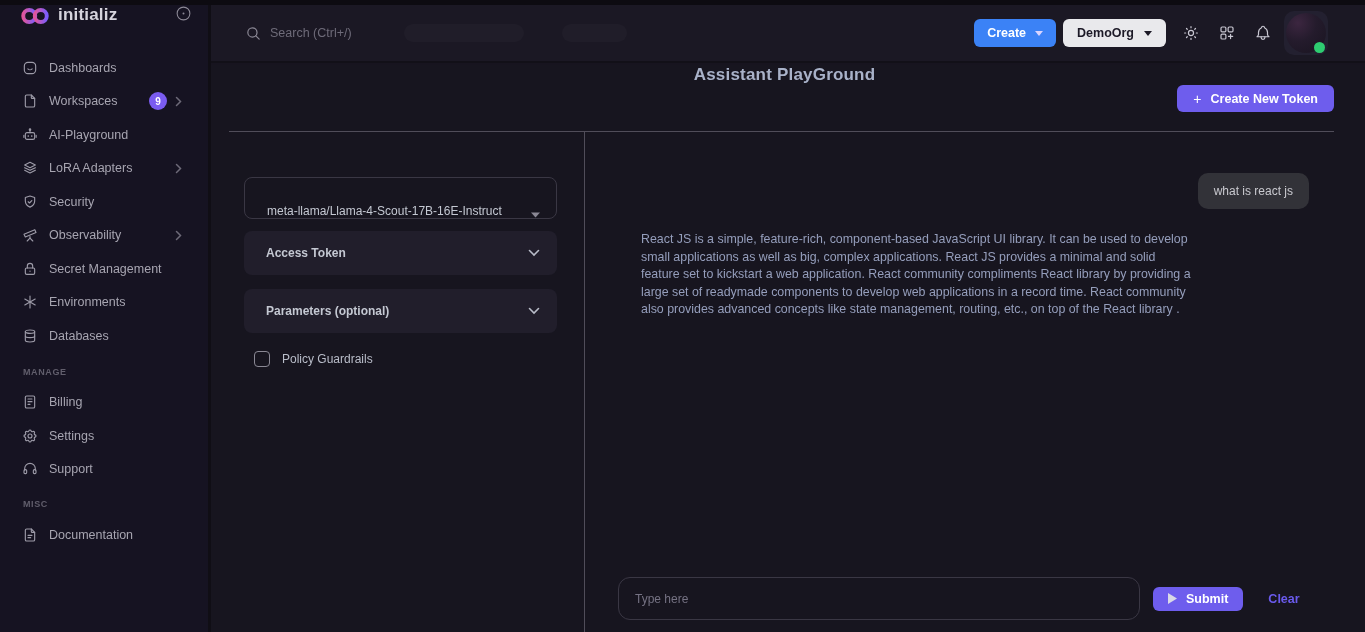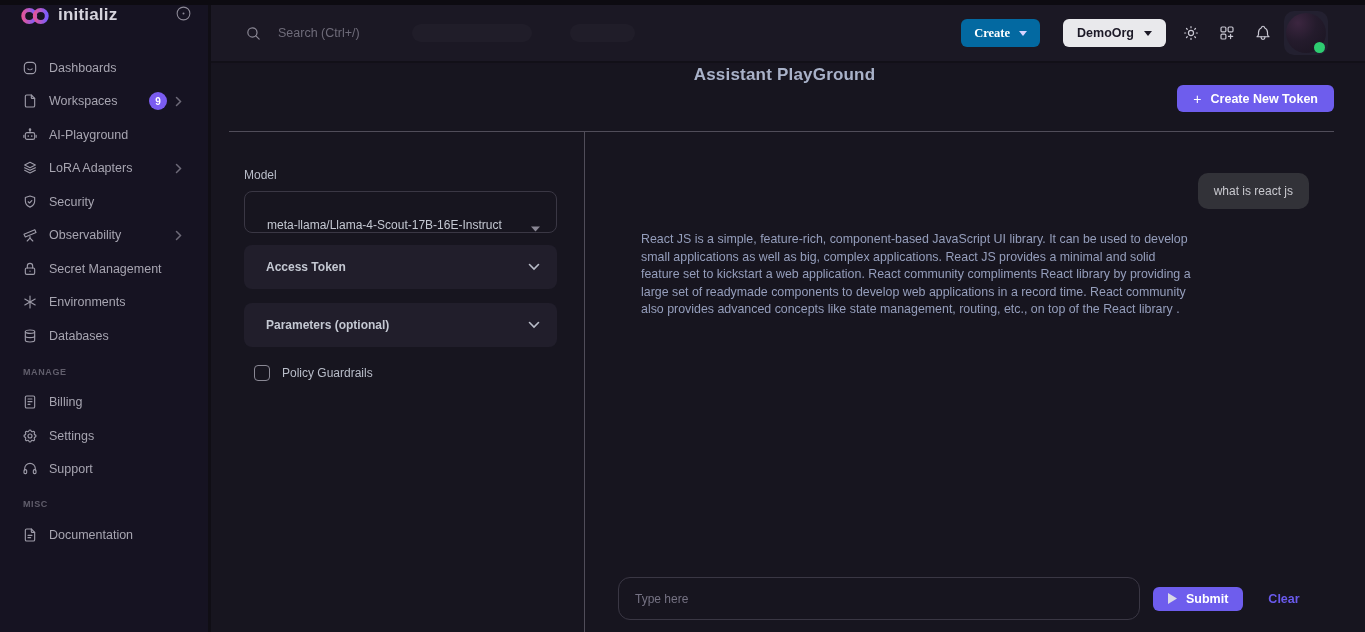--- a/index.html
+++ b/index.html
@@ -24,30 +24,30 @@
   .badge + .side-chevron { margin-left:8px; }
   .section-label { font-size:9px; font-weight:bold; letter-spacing:.6px; color:#615e6c; padding-left:23px; height:12px; }
   .sec-manage { margin-top:14px; margin-bottom:7px; }
   .sec-misc { margin-top:13px; margin-bottom:7px; }
 
   
   .topbar { position:absolute; left:211px; top:5px; width:1154px; height:58px; background:#1b1824;
     display:flex; align-items:center; padding:0 37px 0 34px; border-bottom:2px solid #121018; }
   .search-wrap { display:flex; align-items:center; color:#8a8794; }
   .search-input { background:transparent; border:none; outline:none; color:#f9a8d4; font-size:12.5px;
-    margin-left:16px; width:130px; font-family:inherit; }
+    margin-left:8px; width:130px; font-family:inherit; }
   .search-input::placeholder { color:#6e6b79; }
   .skeleton-pill { height:18px; border-radius:9px; background:rgba(255,255,255,.022); }
   .pill-1 { width:120px; margin-left:4px; }
   .pill-2 { width:65px; margin-left:38px; }
   .topbar-right { margin-left:auto; display:flex; align-items:center; }
-  .btn-create { height:28px; padding:0 13px; border:none; border-radius:6px; background:#0369a1; color:#fff;
-    font-size:12.5px; font-weight:bold; display:flex; align-items:center; gap:9px; cursor:pointer; font-family:Liberation Serif, serif; }
+  .btn-create { height:28px; padding:0 13px; border:none; border-radius:6px; background:#3b82f6; color:#fff;
+    font-size:12.5px; font-weight:bold; display:flex; align-items:center; gap:9px; cursor:pointer; font-family:Liberation Sans, sans-serif; }
   .btn-org { height:28px; padding:0 14px; border:none; border-radius:6px; background:#e9e9ec; color:#1c1926;
-    font-size:12.5px; font-weight:bold; display:flex; align-items:center; gap:10px; margin-left:23px; cursor:pointer; font-family:inherit; }
+    font-size:12.5px; font-weight:bold; display:flex; align-items:center; gap:10px; margin-left:7px; cursor:pointer; font-family:inherit; }
   .tb-icon { color:#c9c7d2; display:flex; cursor:pointer; }
   .i-sun { margin-left:16px; } .i-apps { margin-left:18px; } .i-bell { margin-left:18px; }
   .avatar-wrap { position:relative; margin-left:12px; width:44px; height:44px; border-radius:10px; background:#232030;
     display:flex; align-items:center; justify-content:center; cursor:pointer; }
   .avatar { width:40px; height:40px; border-radius:50%;
     background:radial-gradient(circle at 30% 25%, #3c2640 0%, #241b2c 45%, #191420 100%); }
   .status-dot { position:absolute; right:3px; bottom:2px; width:11px; height:11px; border-radius:50%; background:#2ecc71; }
 
   
   .content { position:absolute; left:211px; top:65px; width:1154px; height:567px; background:#17151f; }
@@ -340,21 +340,20 @@
     <button class="btn-new-token">
       <span class="plus-glyph">+</span>
       <span>Create New Token</span>
     </button>
   </div>
   <div class="hr-divider"></div>
 
   <div class="panels">
 
     <section class="config-panel">
-      <div class="field-label">Model</div>
       <div class="model-select">
         <span class="model-value">meta-llama/Llama-4-Scout-17B-16E-Instruct</span>
         <span class="caret">
           <svg width="9" height="6" viewBox="0 0 9 6">
               <polygon points="0,0.5 9,0.5 4.5,5.5" fill="currentColor"></polygon>
             </svg>
           </span>
       </div>
 
       <div class="collapse-card">

